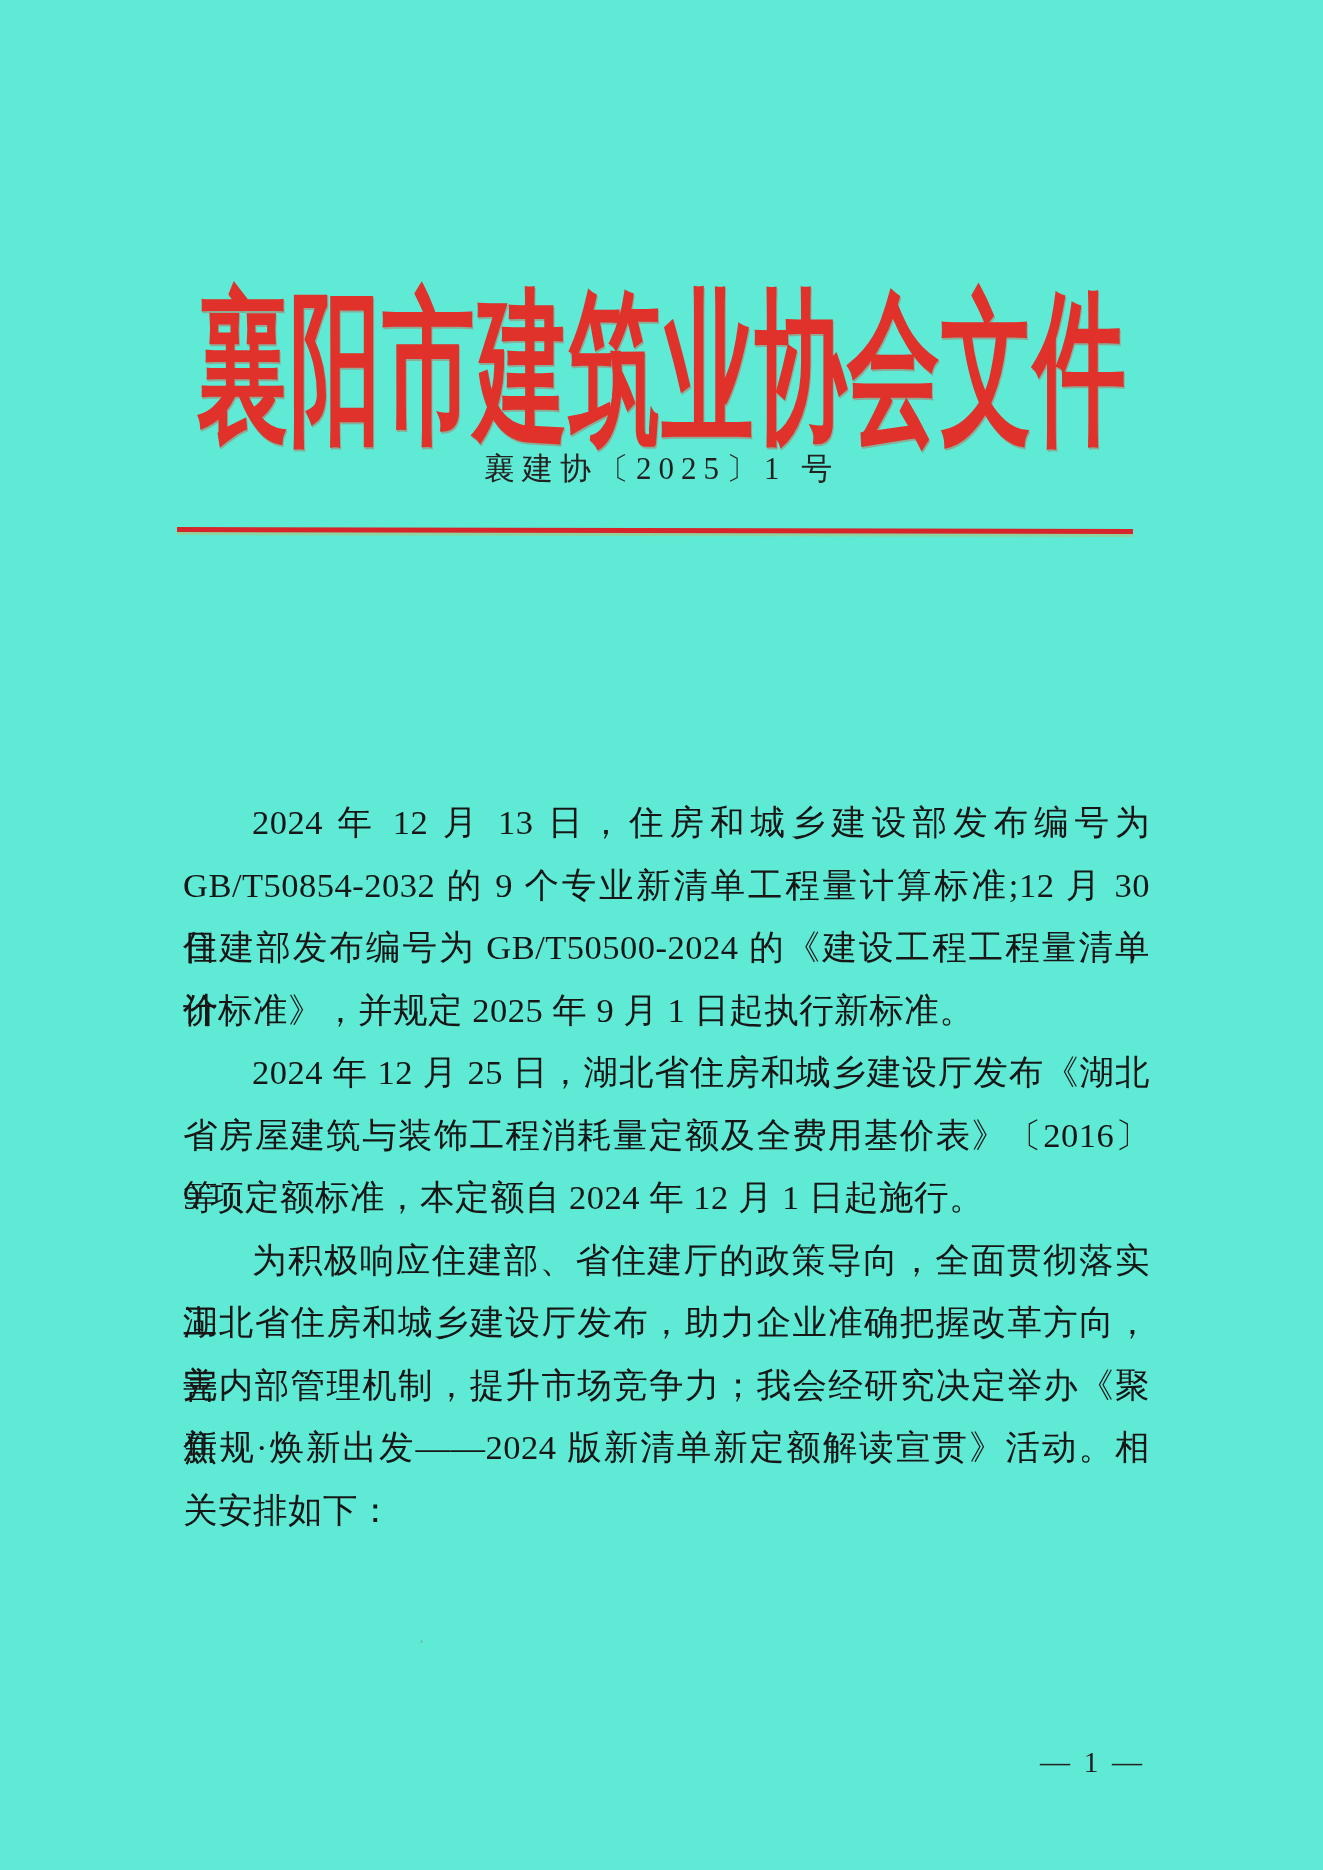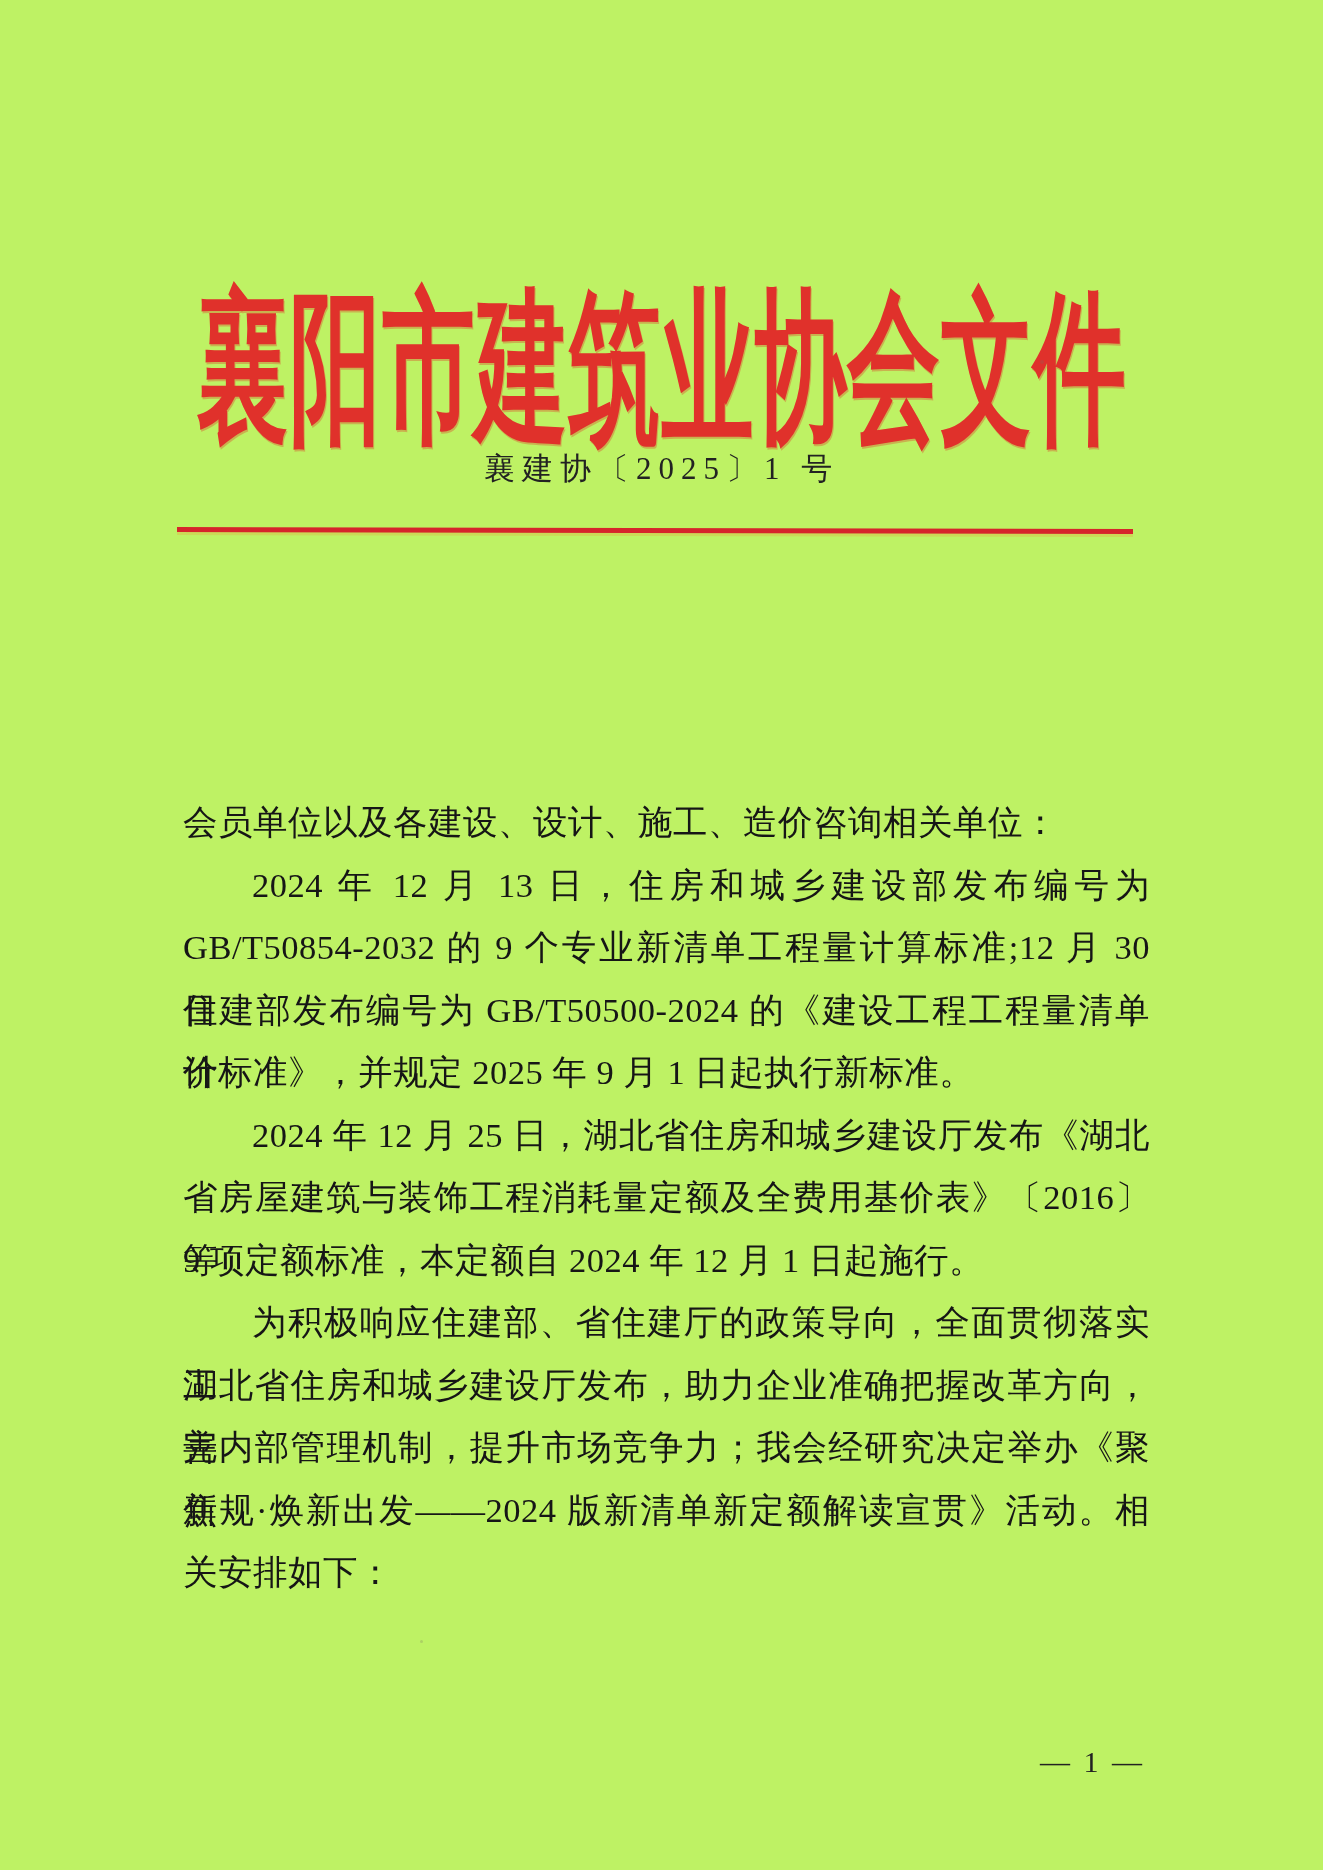--- a/index.html
+++ b/index.html
@@ -5,21 +5,21 @@
   html, body {
     margin: 0;
     padding: 0;
     background: #e8e8e6;
   }
   .page {
     position: relative;
     width: 1323px;
     height: 1870px;
     margin: 0 auto;
-    background: #bef264;
+    background: #5eead4;
     overflow: hidden;
     font-family: "Liberation Serif", "DejaVu Serif", serif;
     color: #1c1c1c;
   }
   
   .header-title {
     position: absolute;
     top: 258px;
     left: 0;
     width: 100%;
@@ -110,21 +110,20 @@
 
   <div class="header-title">襄阳市建筑业协会文件</div>
 
   <div class="doc-number">襄建协〔2025〕1 号</div>
 
   <div class="red-line"></div>
 
 
   <div class="body-text">
 
-      <div class="body-line">会员单位以及各建设、设计、施工、造价咨询相关单位：</div>
 
       <div class="body-line indent justify">2024 年 12 月 13 日，住房和城乡建设部发布编号为</div>
 
       <div class="body-line justify">GB/T50854-2032 的 9 个专业新清单工程量计算标准;12 月 30 日，</div>
 
       <div class="body-line justify">住建部发布编号为 GB/T50500-2024 的《建设工程工程量清单计</div>
 
       <div class="body-line">价标准》，并规定 2025 年 9 月 1 日起执行新标准。</div>
 
       <div class="body-line indent justify">2024 年 12 月 25 日，湖北省住房和城乡建设厅发布《湖北</div>

